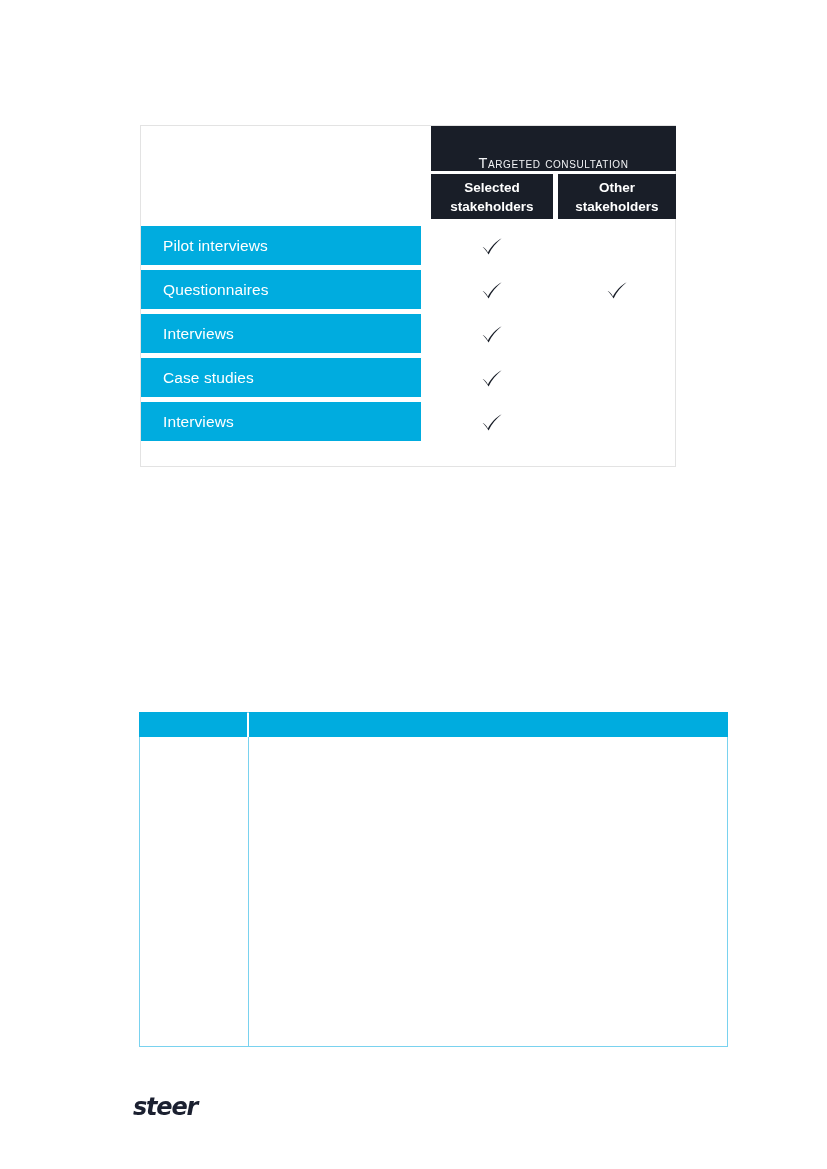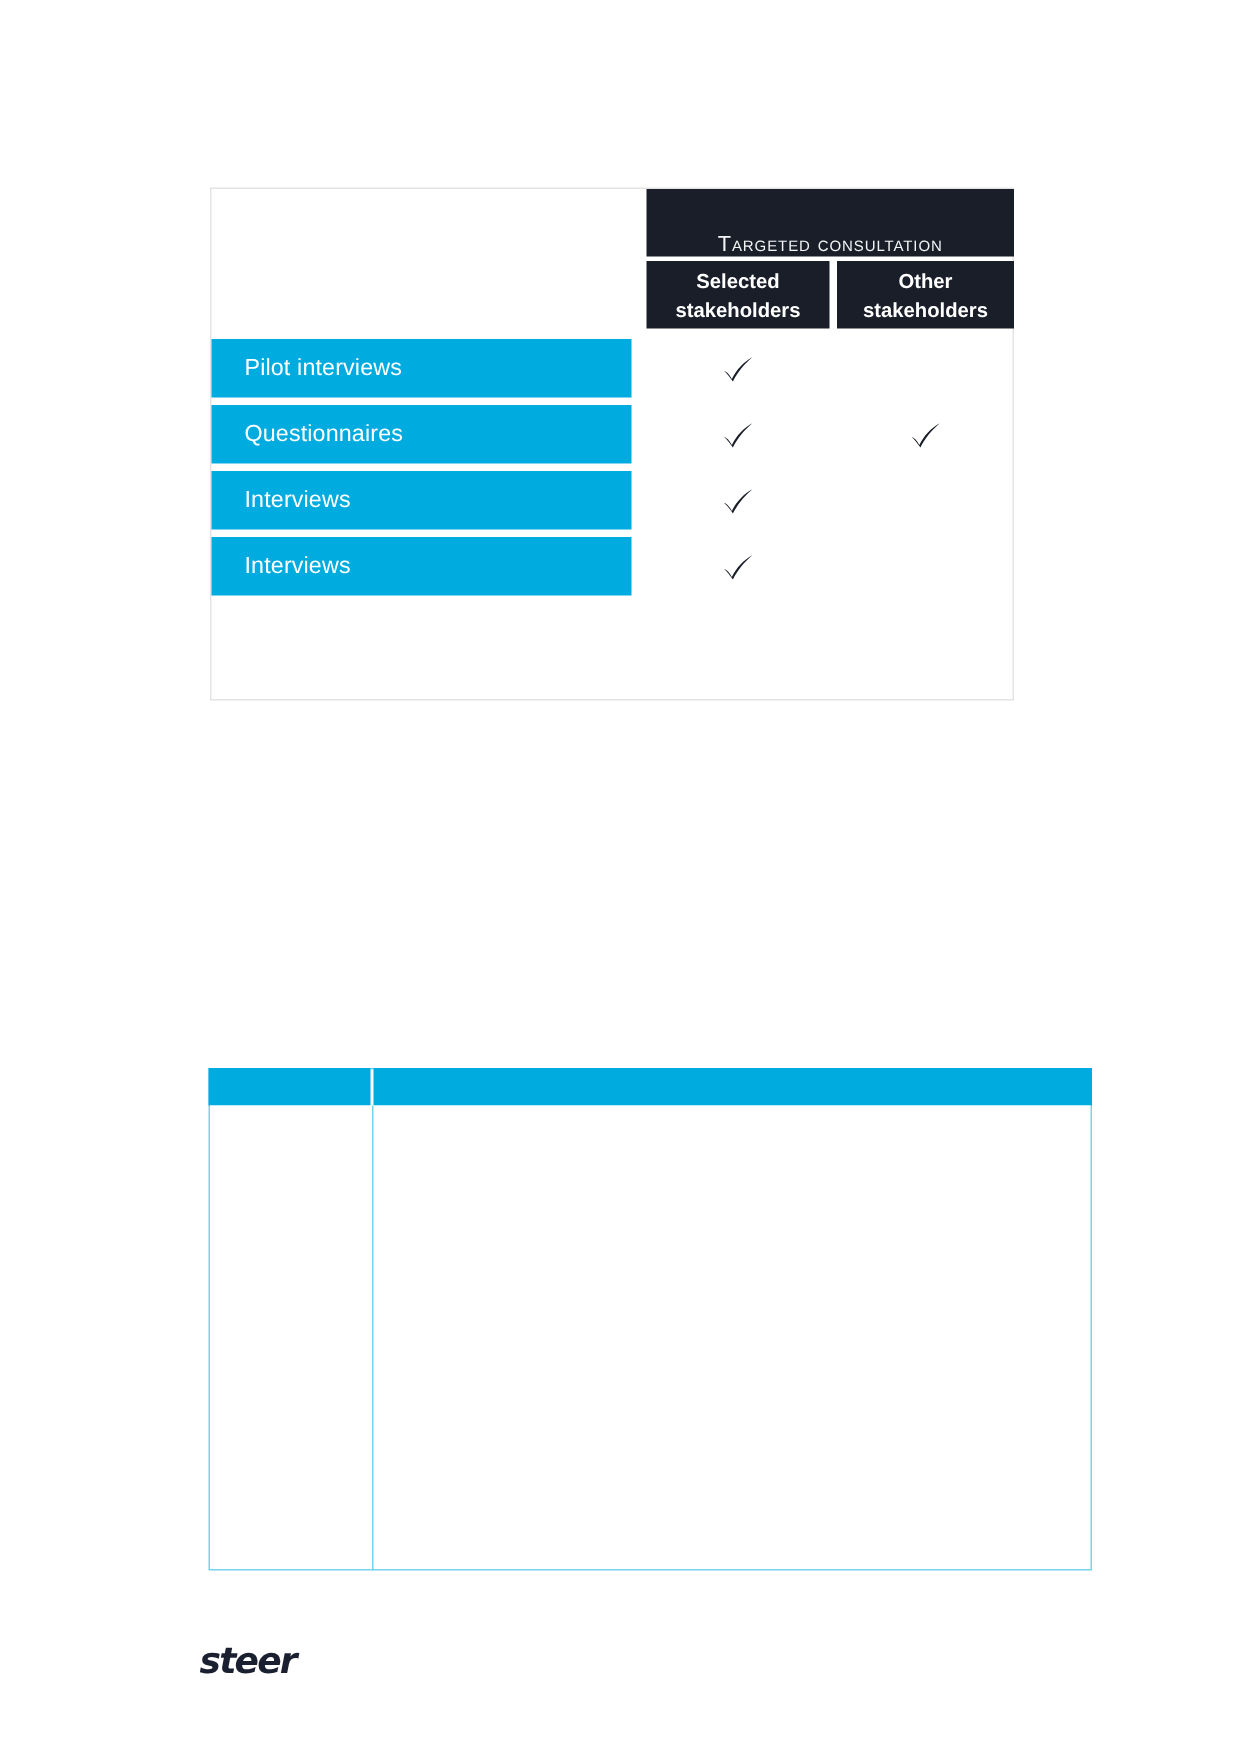--- a/index.html
+++ b/index.html
@@ -264,20 +264,37 @@
       </div>
       <div class="cell cell-other">
         <span class="tick hidden">
           <svg viewBox="0 0 26 26">
               <path d="M3.6 14.1 C5.2 14.6 7.2 16.4 8.9 19.6 C12.0 13.4 17.0 8.2 22.6 5.2 C17.4 9.6 12.6 15.0 9.6 21.4 C7.4 18.0 5.4 15.6 3.6 14.1 Z" fill="currentColor"></path>
             </svg>
         </span>
       </div>
     </div>
 
+    <div class="row">
+      <div class="row-label">Case studies</div>
+      <div class="cell cell-selected">
+        <span class="tick">
+          <svg viewBox="0 0 26 26">
+              <path d="M3.6 14.1 C5.2 14.6 7.2 16.4 8.9 19.6 C12.0 13.4 17.0 8.2 22.6 5.2 C17.4 9.6 12.6 15.0 9.6 21.4 C7.4 18.0 5.4 15.6 3.6 14.1 Z" fill="currentColor"></path>
+            </svg>
+        </span>
+      </div>
+      <div class="cell cell-other">
+        <span class="tick hidden">
+          <svg viewBox="0 0 26 26">
+              <path d="M3.6 14.1 C5.2 14.6 7.2 16.4 8.9 19.6 C12.0 13.4 17.0 8.2 22.6 5.2 C17.4 9.6 12.6 15.0 9.6 21.4 C7.4 18.0 5.4 15.6 3.6 14.1 Z" fill="currentColor"></path>
+            </svg>
+        </span>
+      </div>
+    </div>
 
     <div class="row">
       <div class="row-label">Interviews</div>
       <div class="cell cell-selected">
         <span class="tick">
           <svg viewBox="0 0 26 26">
               <path d="M3.6 14.1 C5.2 14.6 7.2 16.4 8.9 19.6 C12.0 13.4 17.0 8.2 22.6 5.2 C17.4 9.6 12.6 15.0 9.6 21.4 C7.4 18.0 5.4 15.6 3.6 14.1 Z" fill="currentColor"></path>
             </svg>
         </span>
       </div>

